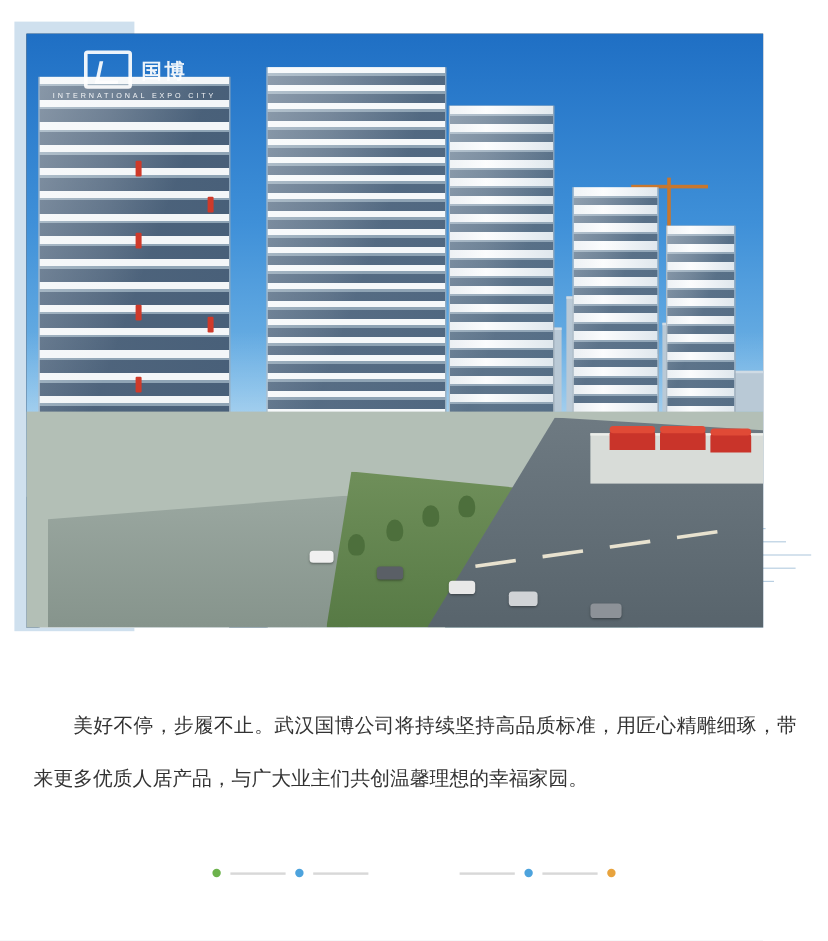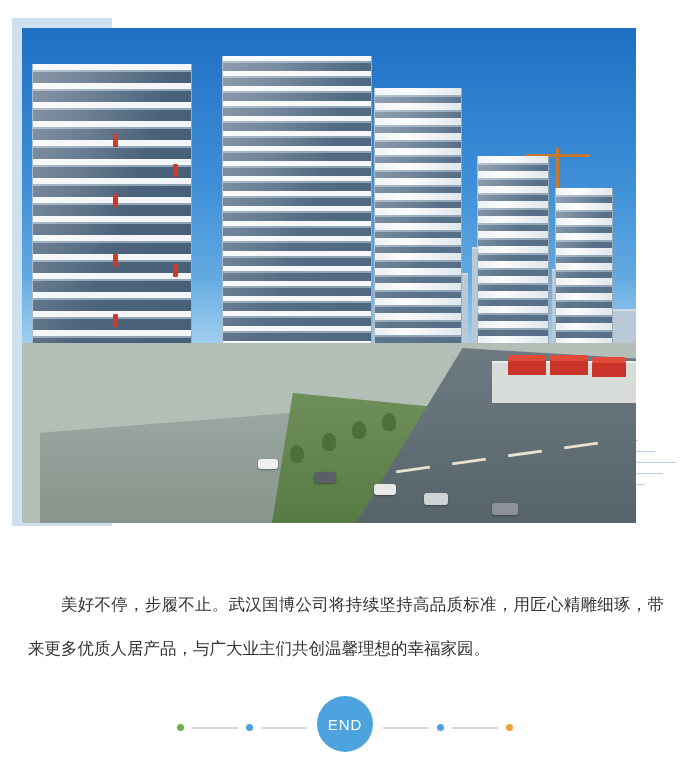--- a/index.html
+++ b/index.html
@@ -321,34 +321,38 @@
       <div class="car" style="left:352px;bottom:28px;width:22px;height:11px;background:#e8e8e8;"></div>
       <div class="car" style="left:402px;bottom:18px;width:24px;height:12px;background:#d0d3d6;"></div>
       <div class="car" style="left:470px;bottom:8px;width:26px;height:12px;background:#8d9298;"></div>
     </div>
 
     <div class="plaza"></div>
     <div class="tent" style="left:486px;bottom:148px;width:38px;height:16px;"></div>
     <div class="tent" style="left:528px;bottom:148px;width:38px;height:16px;"></div>
     <div class="tent" style="left:570px;bottom:146px;width:34px;height:16px;"></div>
 
+    <div class="logo">
+      <div class="mark"></div>
+      <div class="cn">国博</div>
+      <div class="en">INTERNATIONAL EXPO CITY</div>
+    </div>
   </div>
 </div>
 
 <p class="caption">美好不停，步履不止。武汉国博公司将持续坚持高品质标准，用匠心精雕细琢，带来更多优质人居产品，与广大业主们共创温馨理想的幸福家园。</p>
 
 <div class="footer">
   <div class="deco left">
     <span class="dash"></span>
     <span class="dot" style="background:#4da3dd;"></span>
     <span class="dash"></span>
     <span class="dot" style="background:#6cb24c;"></span>
   </div>
 
-  <div class="end-badge">END</div>
 
   <div class="deco right">
     <span class="dash"></span>
     <span class="dot" style="background:#4da3dd;"></span>
     <span class="dash"></span>
     <span class="dot" style="background:#e8a33d;"></span>
   </div>
 </div>
 
 </body></html>

